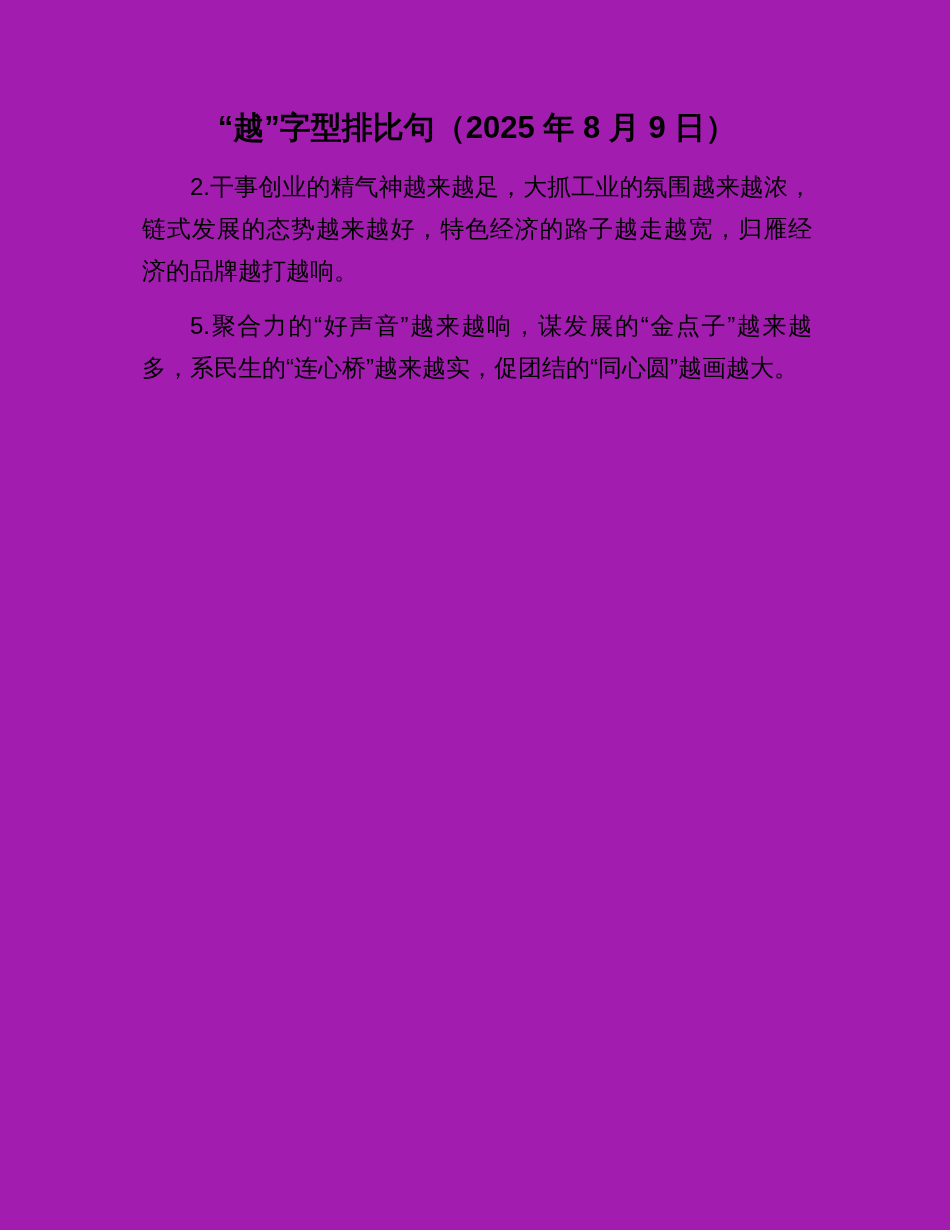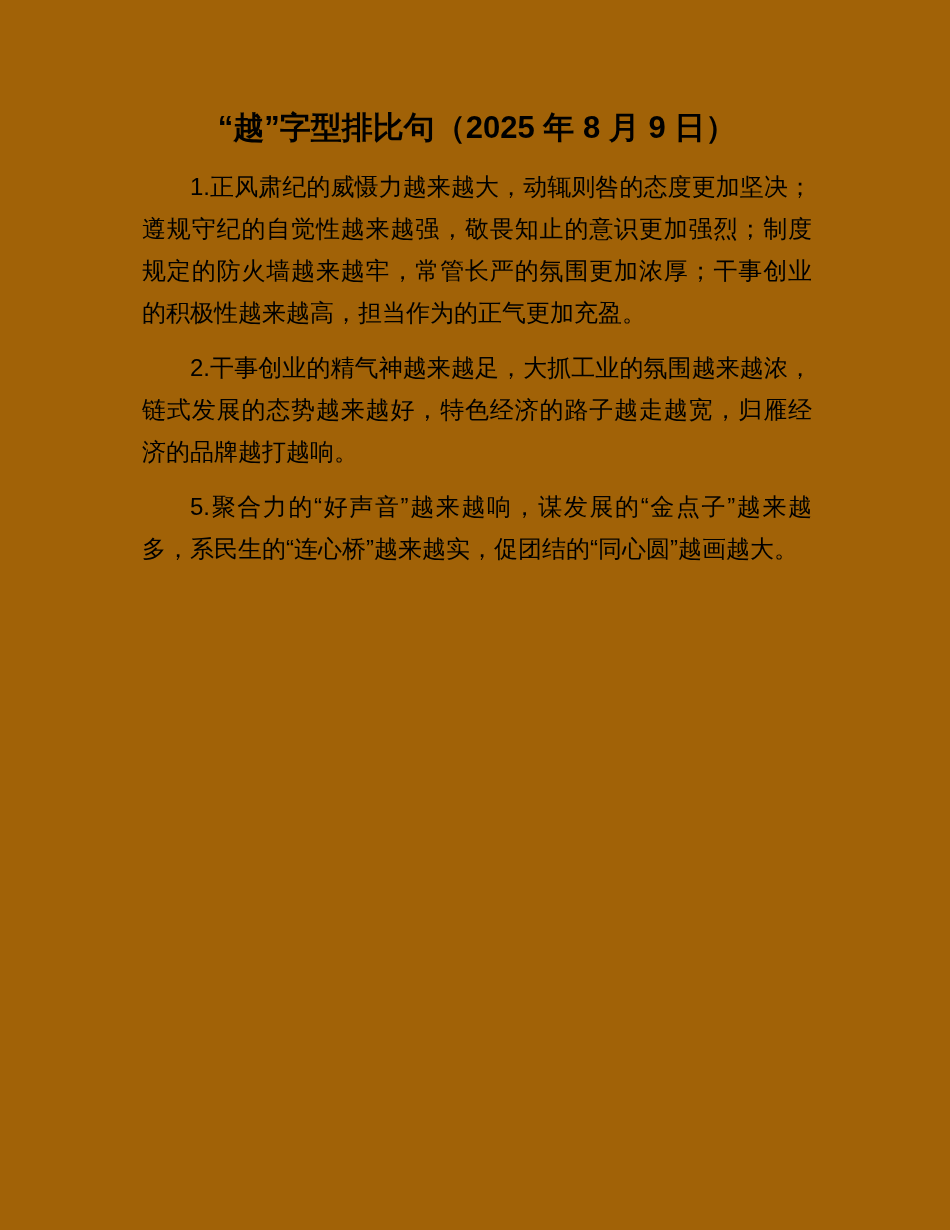--- a/index.html
+++ b/index.html
@@ -9,21 +9,21 @@
   body {
     background: #ffffff;
     width: 950px;
     height: 1230px;
     overflow: hidden;
   }
   .page {
     box-sizing: border-box;
     width: 950px;
     height: 1230px;
-    background: #a16207;
+    background: #a21caf;
     color: #000000;
     padding: 104px 138px 40px 142px;
     font-family: "Liberation Sans", sans-serif;
   }
   .title {
     font-size: 31px;
     font-weight: 700;
     line-height: 48px;
     text-align: center;
     margin: 0 0 14px 0;
@@ -38,17 +38,16 @@
     text-align: justify;
     word-break: break-all;
   }
 </style>
 </head>
 <body>
 
 <div class="page">
   <h1 class="title">“越”字型排比句（2025 年 8 月 9 日）</h1>
   <div>
-      <p class="para">1.正风肃纪的威慑力越来越大，动辄则咎的态度更加坚决；遵规守纪的自觉性越来越强，敬畏知止的意识更加强烈；制度规定的防火墙越来越牢，常管长严的氛围更加浓厚；干事创业的积极性越来越高，担当作为的正气更加充盈。</p>
       <p class="para">2.干事创业的精气神越来越足，大抓工业的氛围越来越浓，链式发展的态势越来越好，特色经济的路子越走越宽，归雁经济的品牌越打越响。</p>
       <p class="para">5.聚合力的“好声音”越来越响，谋发展的“金点子”越来越多，系民生的“连心桥”越来越实，促团结的“同心圆”越画越大。</p>
     </div>
 </div>
 
 </body></html>

